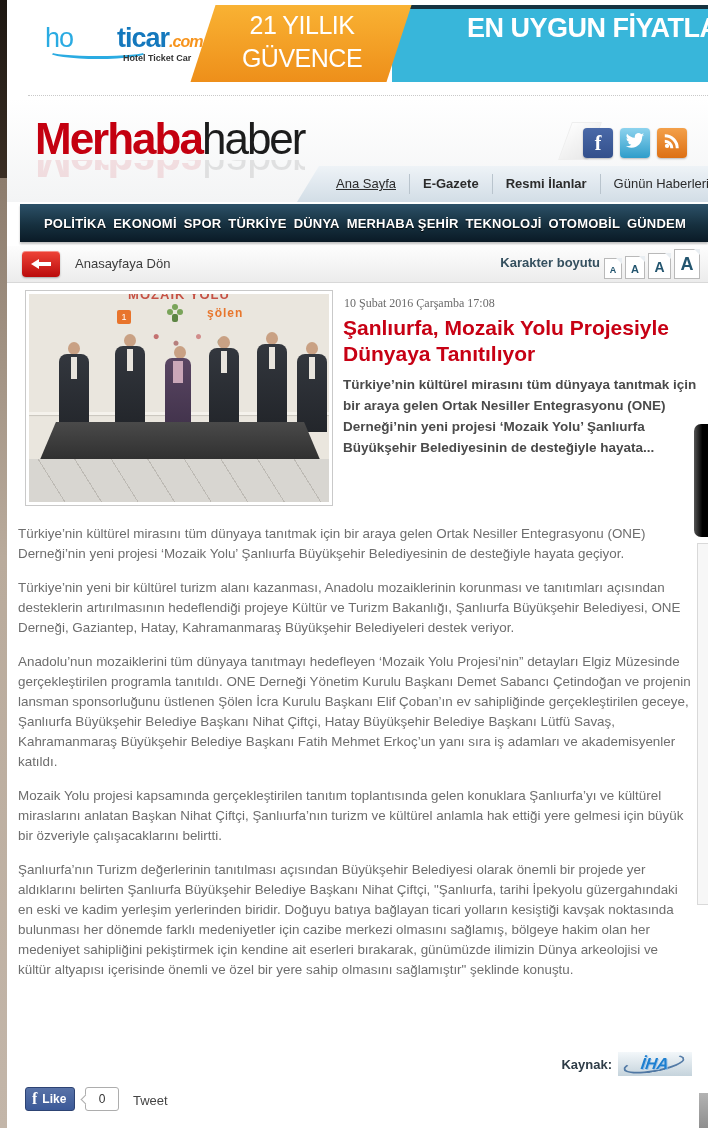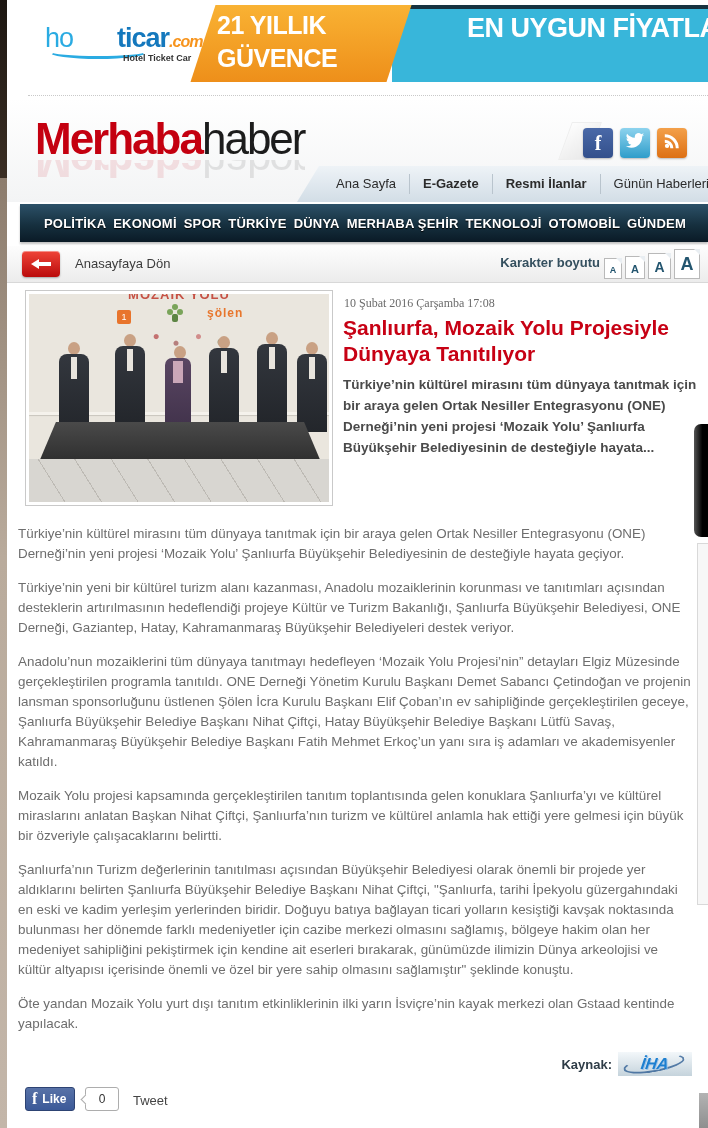--- a/index.html
+++ b/index.html
@@ -9,21 +9,21 @@
 
   
   .edge-left-dark { position:absolute; left:0; top:0; width:7px; height:178px; background:linear-gradient(#1d1712,#3a2e24); }
   .edge-left-tan  { position:absolute; left:0; top:178px; width:7px; height:950px; background:linear-gradient(#8c7c6d,#b9ab9c 40%,#c3b6a9); }
 
   
   .ad-banner { position:absolute; left:7px; top:5px; width:701px; height:77px; background:#fff; overflow:hidden; }
   .ad-blue { position:absolute; left:385px; top:0; width:316px; height:77px; background:#38b6da; border-top:4px solid #16323f; }
   .ad-headline { position:absolute; left:460px; top:8px; width:248px; color:#fff; font-size:27px; font-weight:bold; letter-spacing:-0.5px; white-space:nowrap; }
   .ad-orange { position:absolute; left:196px; top:0; width:196px; height:77px; background:linear-gradient(#f9b233,#ee8f1a); transform:skewX(-18deg); }
-  .ad-badge { position:absolute; left:210px; top:4px; width:170px; color:#fff; font-weight:bold; font-size:25px; line-height:33px; letter-spacing:-0.5px; }
+  .ad-badge { position:absolute; left:210px; top:4px; width:170px; text-align:center; color:#fff; font-weight:normal; font-size:25px; line-height:33px; letter-spacing:-0.5px; }
   .hoticar { position:absolute; left:38px; top:18px; font-size:27px; font-weight:bold; letter-spacing:-1px; }
   .hoticar .ho { color:#2aabe2; font-weight:normal; }
   .hoticar .ticar { color:#1478bd;margin-left:44px; }
   .hoticar .com { color:#f7941d; font-size:16px; font-style:italic; }
   .hoticar-tag { position:absolute; left:116px; top:48px; font-size:9px; font-weight:bold; color:#333; }
   .hoticar-swoosh { position:absolute; left:42px; top:40px; width:98px; height:14px; border:2px solid transparent; border-bottom:3px solid #2aabe2; border-radius:50%; }
 
   .dotted-sep { position:absolute; left:28px; top:95px; width:680px; border-top:1px dotted #c9c9c9; }
 
   
@@ -39,21 +39,21 @@
   .search-deco { position:absolute; left:558px; top:24px; width:30px; height:38px; background:linear-gradient(135deg,#fdfdfd,#e8e8e8); transform:skewX(-20deg); border:1px solid #eee; }
   .social-row { position:absolute; left:576px; top:30px; display:flex; gap:7px; }
   .social-btn { width:30px; height:30px; border-radius:4px; display:flex; align-items:center; justify-content:center; cursor:pointer; box-shadow:0 1px 2px rgba(0,0,0,0.25); }
   .social-fb { background:linear-gradient(#4a69a8,#33508c); color:#fff; font-weight:bold; font-size:20px; font-family:"Liberation Serif",serif; }
   .social-tw { background:linear-gradient(#8dd3ee,#2f9dca); }
   .social-rss { background:linear-gradient(#f3a04a,#dd7014); }
 
   
   .top-tabs { position:absolute; left:297px; top:166px; width:411px; height:36px; background:linear-gradient(#eef3f7,#d2dde6); clip-path:polygon(22px 0,100% 0,100% 100%,0 100%); display:flex; align-items:center; padding-left:26px; }
   .top-tab { font-size:13px; color:#2b2b2b; padding:0 13px; height:20px; line-height:20px; border-left:1px solid #b9c4cd; cursor:pointer; white-space:nowrap; }
-  .top-tab:first-child { border-left:none; }
+  .top-tab:first-child { border-left:none;text-decoration:underline; }
   .top-tab.bold { font-weight:bold; }
 
   
   .main-nav { position:absolute; left:20px; top:204px; width:688px; height:38px; background:linear-gradient(#2c5168,#16303f 55%,#0a1a26); display:flex; align-items:center; justify-content:space-between; padding:0 22px 0 24px; box-shadow:0 2px 2px rgba(0,0,0,0.25); }
   .nav-item { color:#fff; font-weight:bold; font-size:13px; letter-spacing:0.2px; cursor:pointer; white-space:nowrap; text-shadow:0 1px 1px #000; }
 
   
   .toolbar { position:absolute; left:7px; top:246px; width:701px; height:37px; background:linear-gradient(#fdfdfd,#ececec); border-bottom:1px solid #d8d8d8; }
   .back-btn { position:absolute; left:15px; top:5px; width:38px; height:26px; background:linear-gradient(#ef4438,#ba0b0b); border-radius:4px; cursor:pointer; box-shadow:inset 0 1px 0 rgba(255,255,255,0.4),0 1px 2px rgba(0,0,0,0.3); }
   .back-arrow { position:absolute; left:9px; top:8px; width:0; height:0; border-top:5px solid transparent; border-bottom:5px solid transparent; border-right:8px solid #fff; }
@@ -276,21 +276,20 @@
   <div class="article-date">10 Şubat 2016 Çarşamba 17:08</div>
   <h1 class="article-title">Şanlıurfa, Mozaik Yolu Projesiyle Dünyaya Tanıtılıyor</h1>
   <div class="article-summary">Türkiye’nin kültürel mirasını tüm dünyaya tanıtmak için bir araya gelen Ortak Nesiller Entegrasyonu (ONE) Derneği’nin yeni projesi ‘Mozaik Yolu’ Şanlıurfa Büyükşehir Belediyesinin de desteğiyle hayata...</div>
 
   <div class="article-body">
     <p>Türkiye’nin kültürel mirasını tüm dünyaya tanıtmak için bir araya gelen Ortak Nesiller Entegrasyonu (ONE) Derneği’nin yeni projesi ‘Mozaik Yolu’ Şanlıurfa Büyükşehir Belediyesinin de desteğiyle hayata geçiyor.</p>
     <p>Türkiye’nin yeni bir kültürel turizm alanı kazanması, Anadolu mozaiklerinin korunması ve tanıtımları açısından desteklerin artırılmasının hedeflendiği projeye Kültür ve Turizm Bakanlığı, Şanlıurfa Büyükşehir Belediyesi, ONE Derneği, Gaziantep, Hatay, Kahramanmaraş Büyükşehir Belediyeleri destek veriyor.</p>
     <p>Anadolu’nun mozaiklerini tüm dünyaya tanıtmayı hedefleyen ‘Mozaik Yolu Projesi’nin” detayları Elgiz Müzesinde gerçekleştirilen programla tanıtıldı. ONE Derneği Yönetim Kurulu Başkanı Demet Sabancı Çetindoğan ve projenin lansman sponsorluğunu üstlenen Şölen İcra Kurulu Başkanı Elif Çoban’ın ev sahipliğinde gerçekleştirilen geceye, Şanlıurfa Büyükşehir Belediye Başkanı Nihat Çiftçi, Hatay Büyükşehir Belediye Başkanı Lütfü Savaş, Kahramanmaraş Büyükşehir Belediye Başkanı Fatih Mehmet Erkoç’un yanı sıra iş adamları ve akademisyenler katıldı.</p>
     <p>Mozaik Yolu projesi kapsamında gerçekleştirilen tanıtım toplantısında gelen konuklara Şanlıurfa’yı ve kültürel miraslarını anlatan Başkan Nihat Çiftçi, Şanlıurfa’nın turizm ve kültürel anlamla hak ettiği yere gelmesi için büyük bir özveriyle çalışacaklarını belirtti.</p>
     <p>Şanlıurfa’nın Turizm değerlerinin tanıtılması açısından Büyükşehir Belediyesi olarak önemli bir projede yer aldıklarını belirten Şanlıurfa Büyükşehir Belediye Başkanı Nihat Çiftçi, "Şanlıurfa, tarihi İpekyolu güzergahındaki en eski ve kadim yerleşim yerlerinden biridir. Doğuyu batıya bağlayan ticari yolların kesiştiği kavşak noktasında bulunması her dönemde farklı medeniyetler için cazibe merkezi olmasını sağlamış, bölgeye hakim olan her medeniyet sahipliğini pekiştirmek için kendine ait eserleri bırakarak, günümüzde ilimizin Dünya arkeolojisi ve kültür altyapısı içerisinde önemli ve özel bir yere sahip olmasını sağlamıştır" şeklinde konuştu.</p>
-    <p>Öte yandan Mozaik Yolu yurt dışı tanıtım etkinliklerinin ilki yarın İsviçre’nin kayak merkezi olan Gstaad kentinde yapılacak.</p>
   </div>
 
   <div class="source-row">
     <span class="source-label">Kaynak:</span>
     <span class="source-logo">
       <span class="swoosh"></span>
       <span class="txt">İHA</span>
     </span>
   </div>
 

